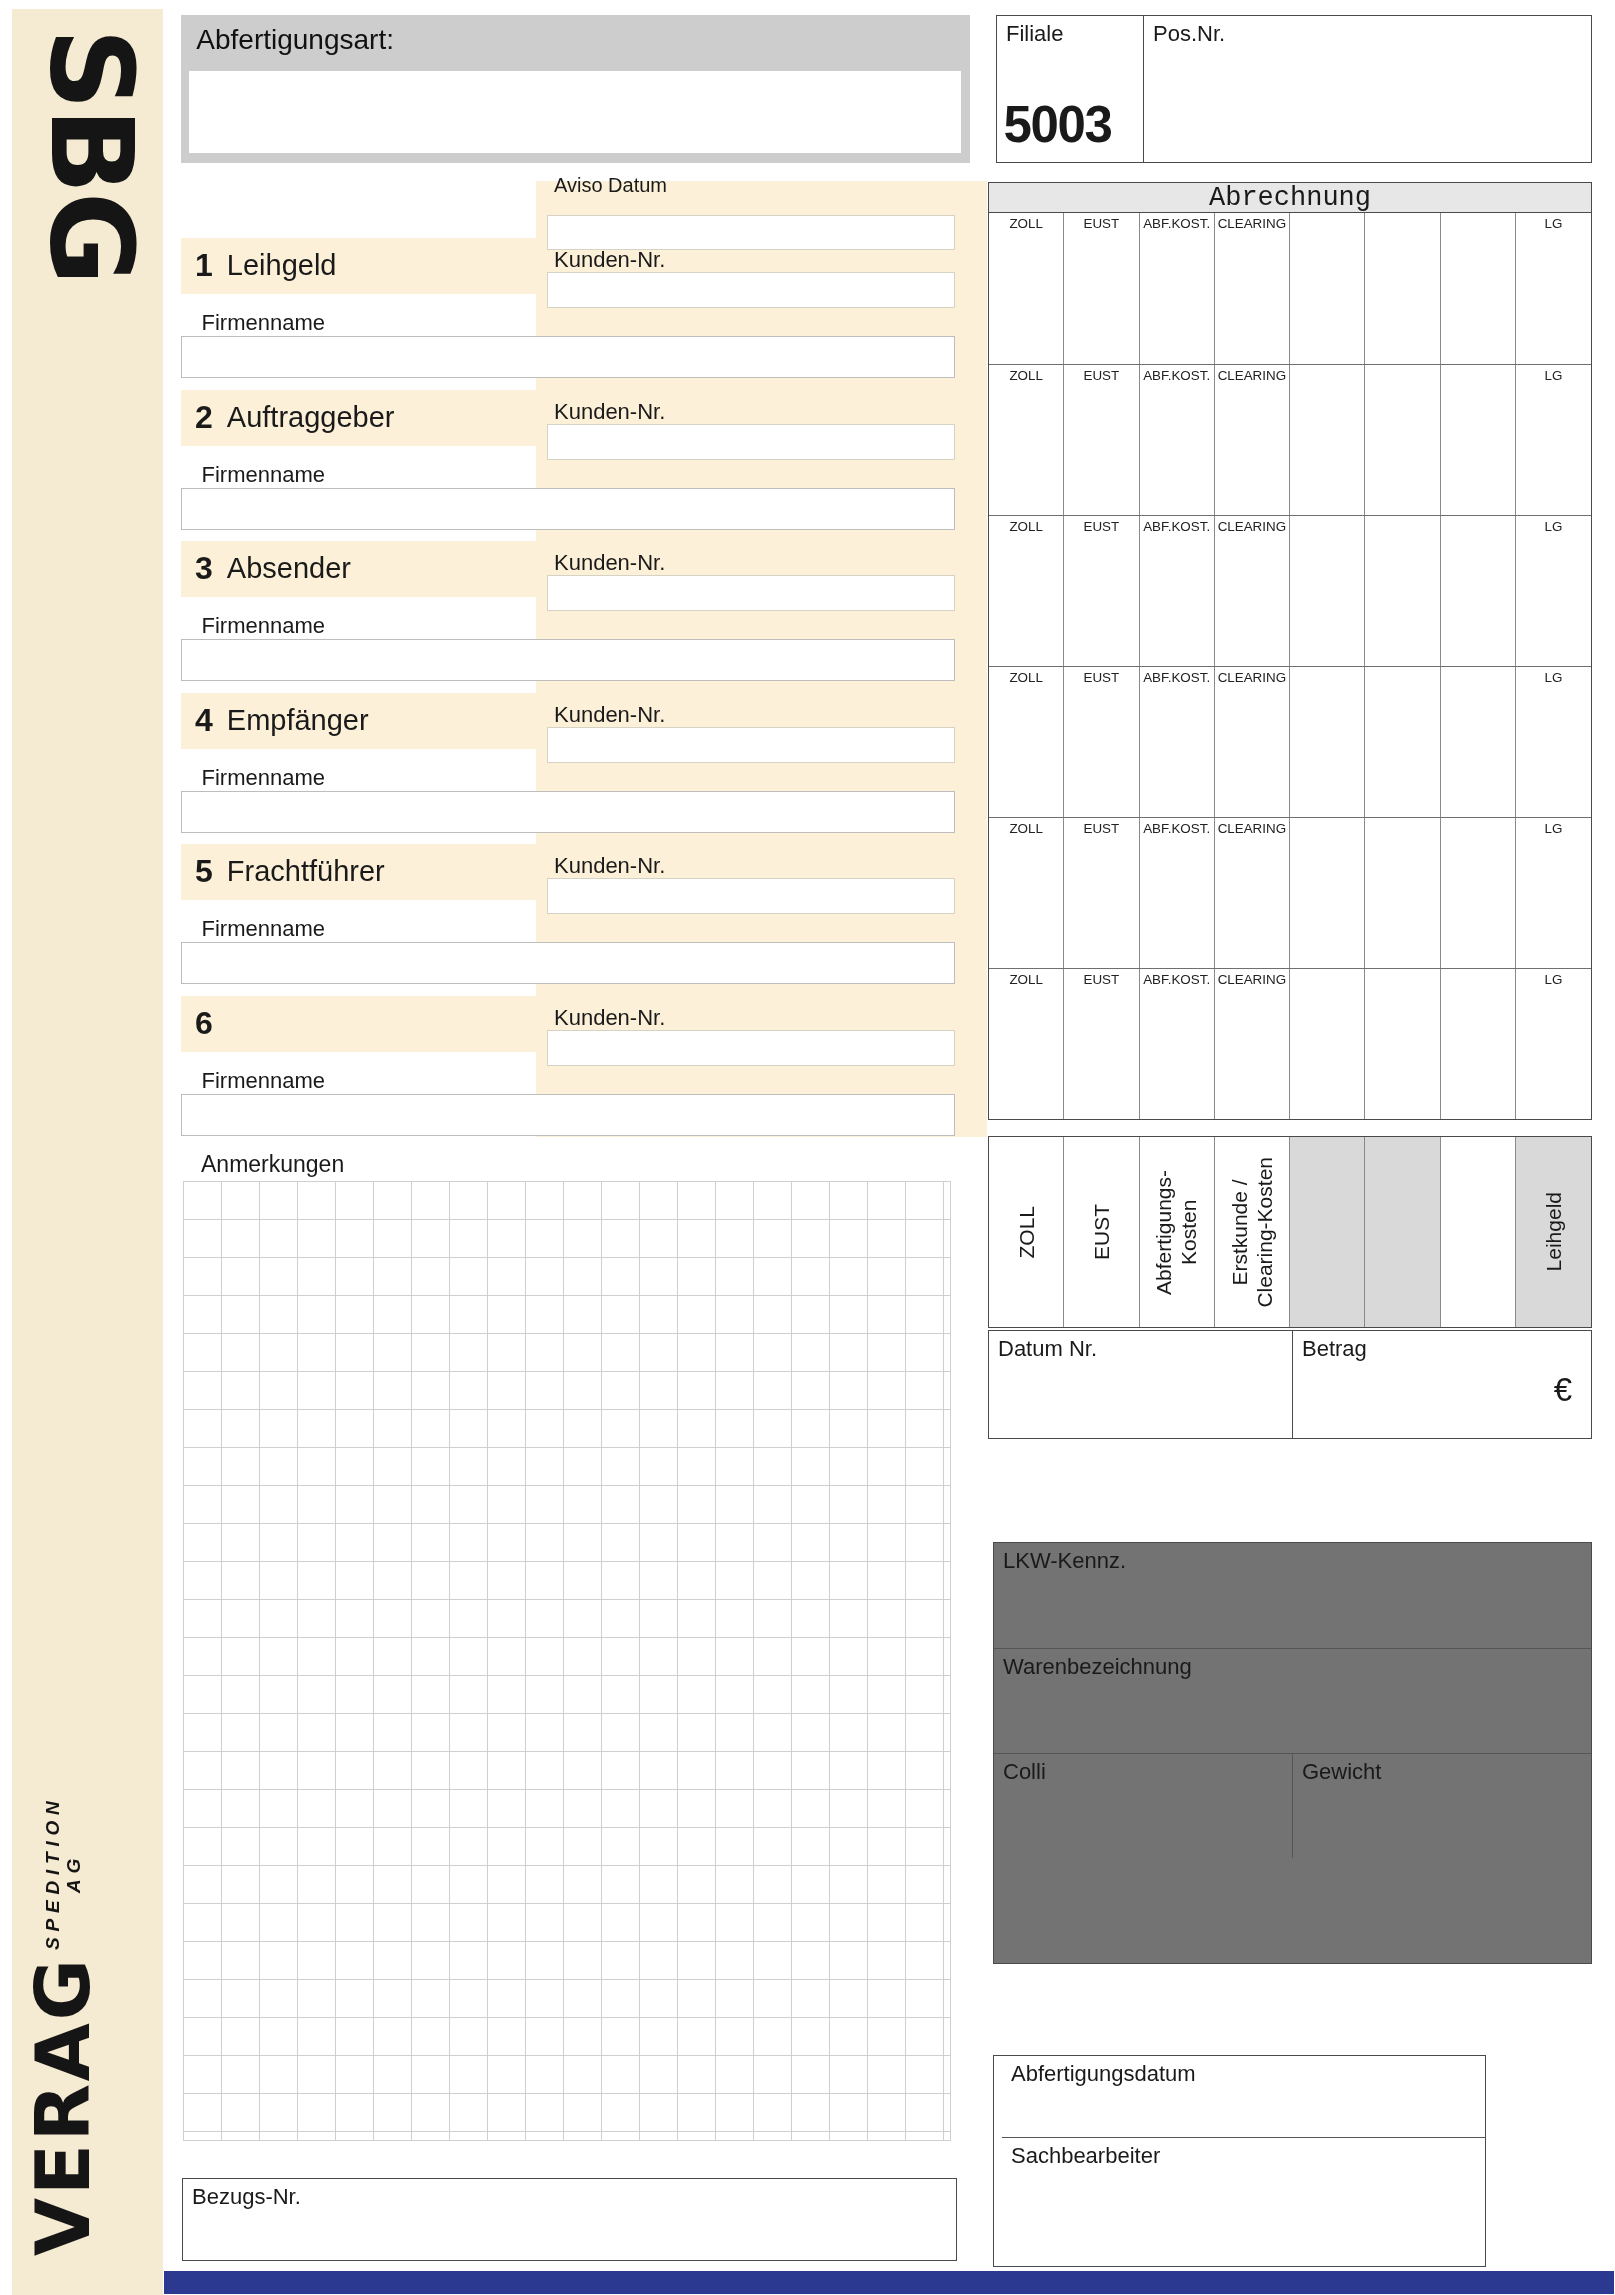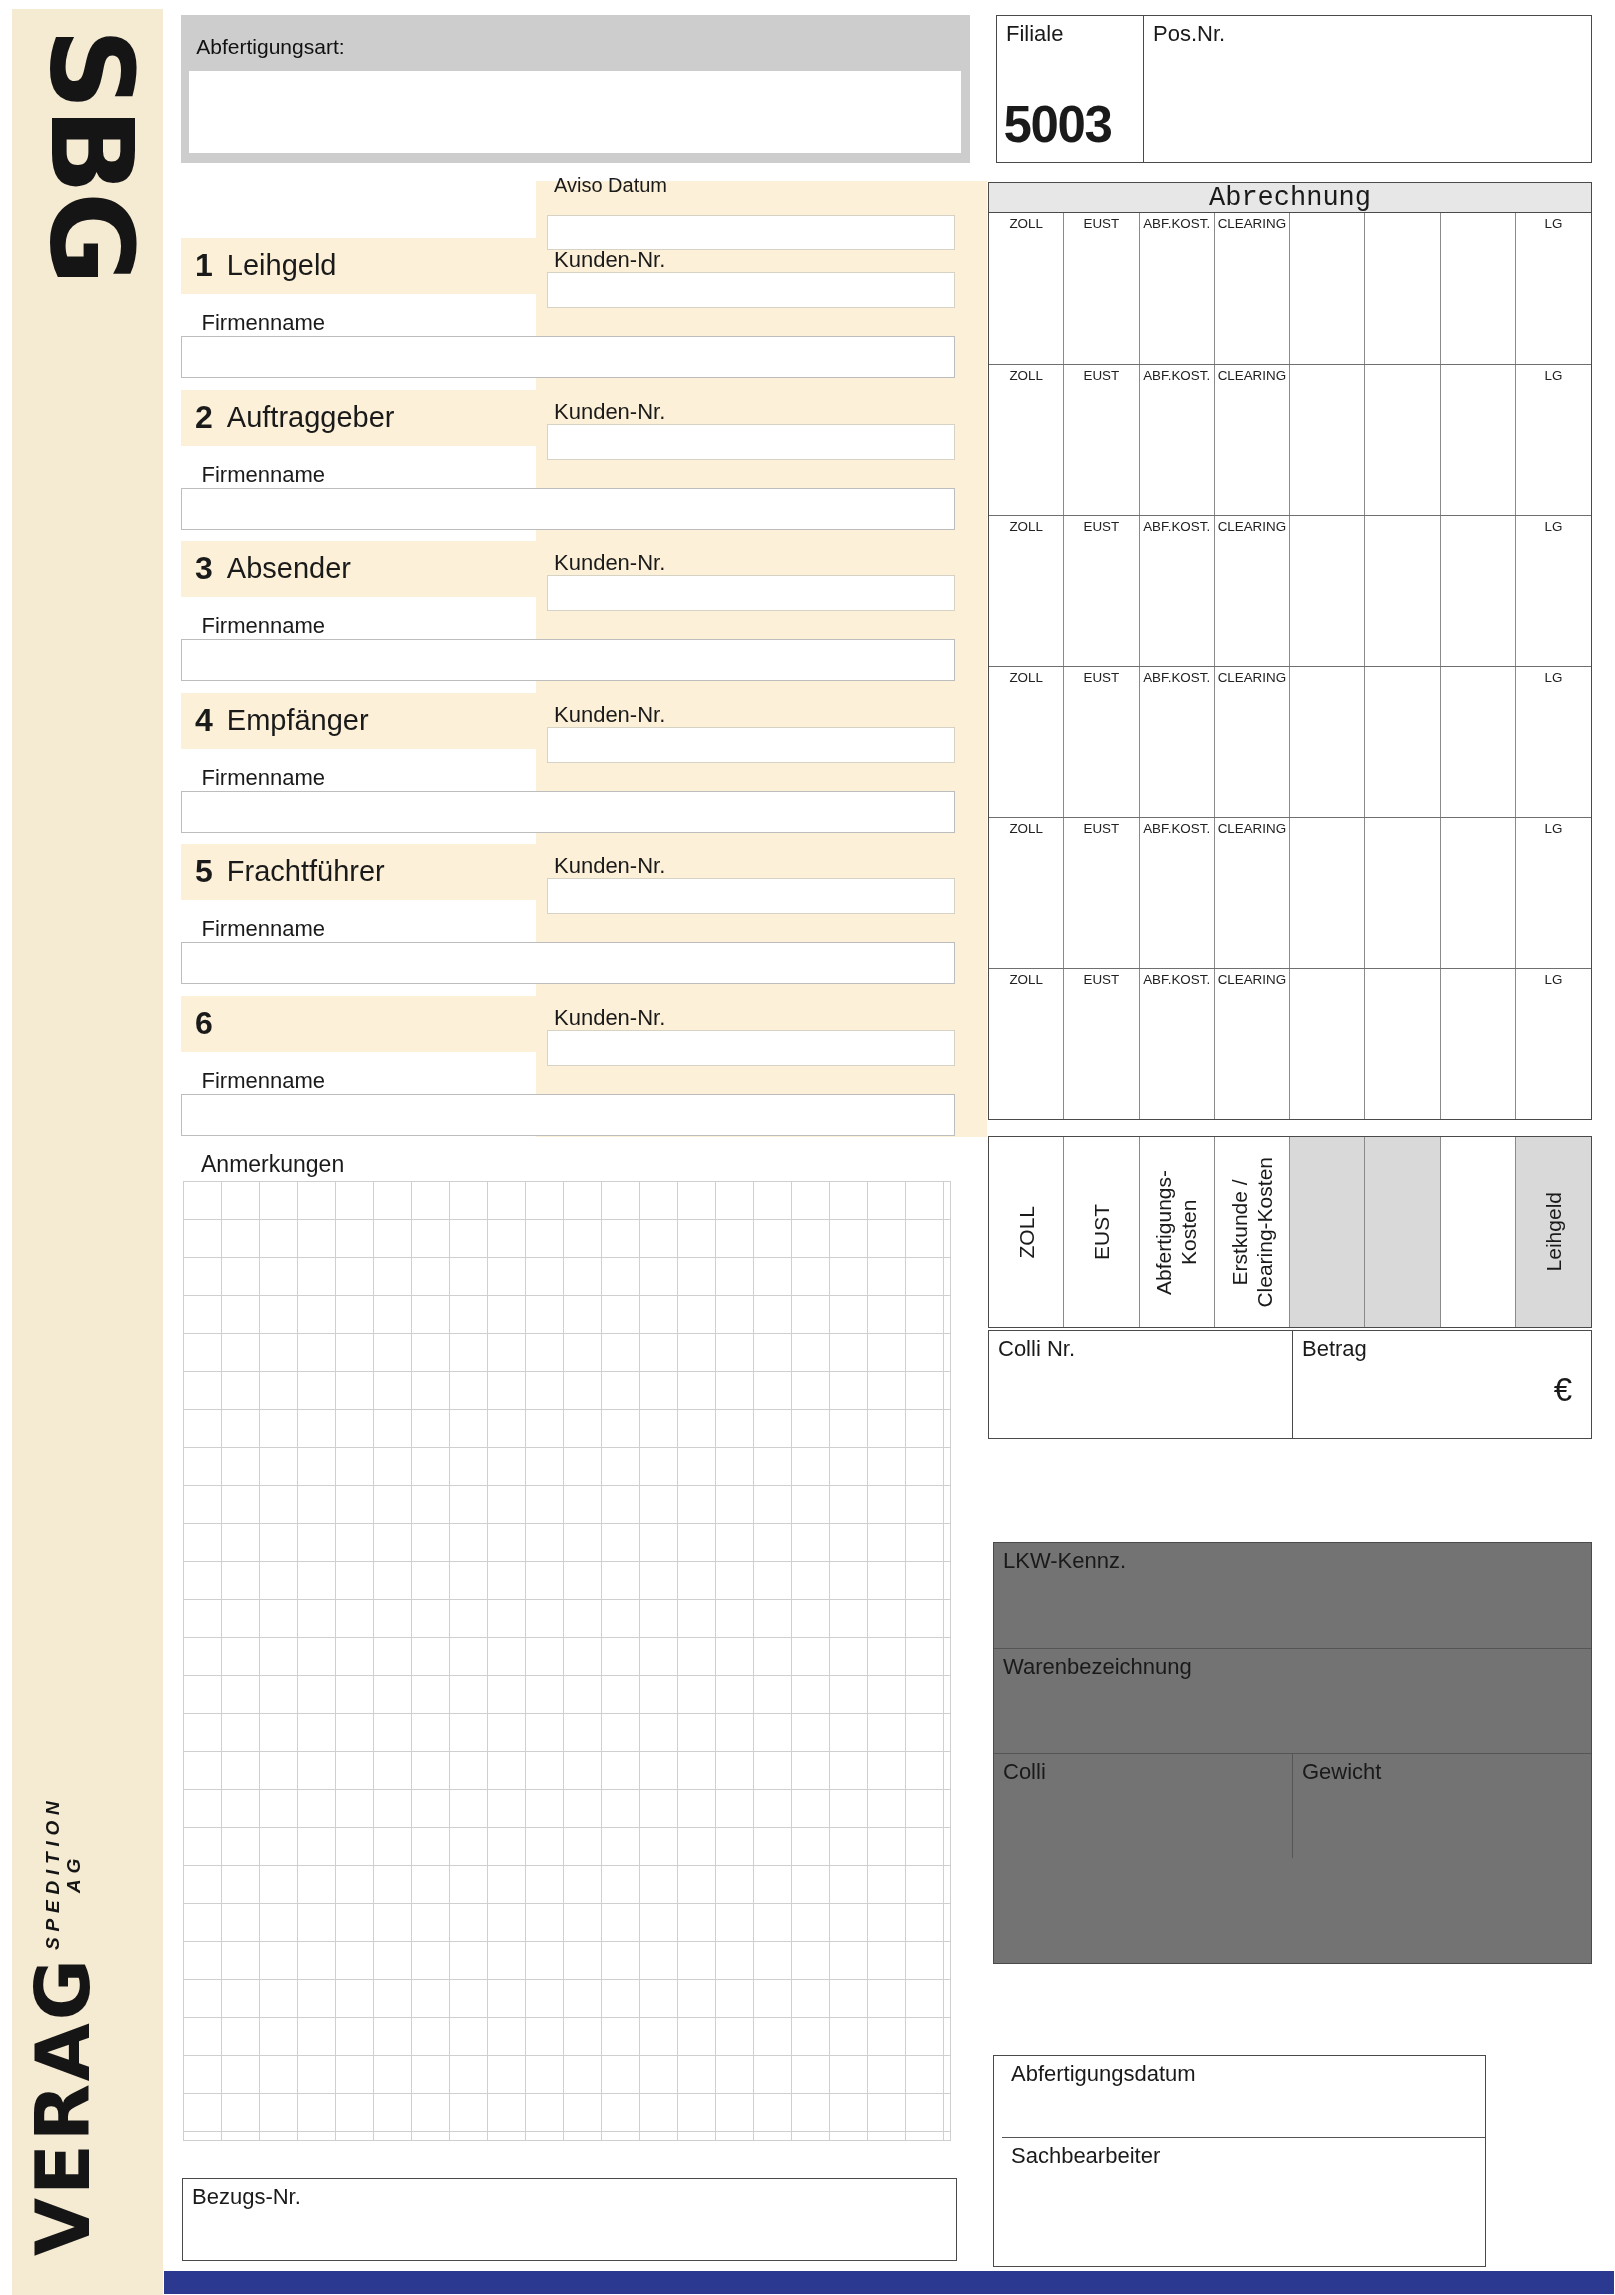--- a/index.html
+++ b/index.html
@@ -29,21 +29,21 @@
     font-size: 75px; font-weight: 900; letter-spacing: 2.6px; line-height: 1;
     color: #151515; text-align: center;
   }
   .verag-sub {
     font-size: 19px; font-weight: bold; font-style: italic; letter-spacing: 5.8px;
     color: #151515; text-align: center; line-height: 1.1;
   }
 
   
   .gray-box { position: absolute; left: 181px; top: 14.7px; width: 789px; height: 148px; background: var(--header-gray, #cdcdcd); }
-  .gb-label { position: absolute; left: 15.3px; top: 20px; font-size: 21px; color: #111; }
+  .gb-label { position: absolute; left: 15.3px; top: 9px; font-size: 28px; color: #111; }
   .gb-input { position: absolute; left: 8.3px; top: 56px; width: 772px; height: 82px; background: #ffffff; }
 
   .filiale-box { position: absolute; left: 996px; top: 14.7px; width: 596px; height: 148px; background: #fff; border: 1.9px solid #4a4a4a; display: flex; }
   .filiale-cell { width: 147px; height: 100%; border-right: 1.9px solid #4a4a4a; position: relative; }
   .posnr-cell { flex: 1; position: relative; }
   .filiale-value { position: absolute; left: 6.4px; bottom: 11.5px; font-size: 51px; font-weight: bold; letter-spacing: -1.3px; line-height: 1; }
   .small-label { font-size: 22px; color: #1a1a1a; }
   .pad-label { position: absolute; left: 9px; top: 5.1px; text-align: center; }
 
   
@@ -292,21 +292,21 @@
       <div class="abr-fcell">
         <div class="vlabel"></div>
       </div>
       <div class="abr-fcell gray">
         <div class="vlabel">Leihgeld</div>
       </div>
     </div>
 
   <div class="beleg-row">
     <div class="beleg-cell">
-      <div class="small-label pad-label">Colli Nr.</div>
+      <div class="small-label pad-label">Datum Nr.</div>
     </div>
     <div class="betrag-cell">
       <div class="small-label pad-label">Betrag</div>
       <div class="euro">€</div>
     </div>
   </div>
 
   <div class="anm-label">Anmerkungen</div>
   <div class="grid-paper"></div>
 

